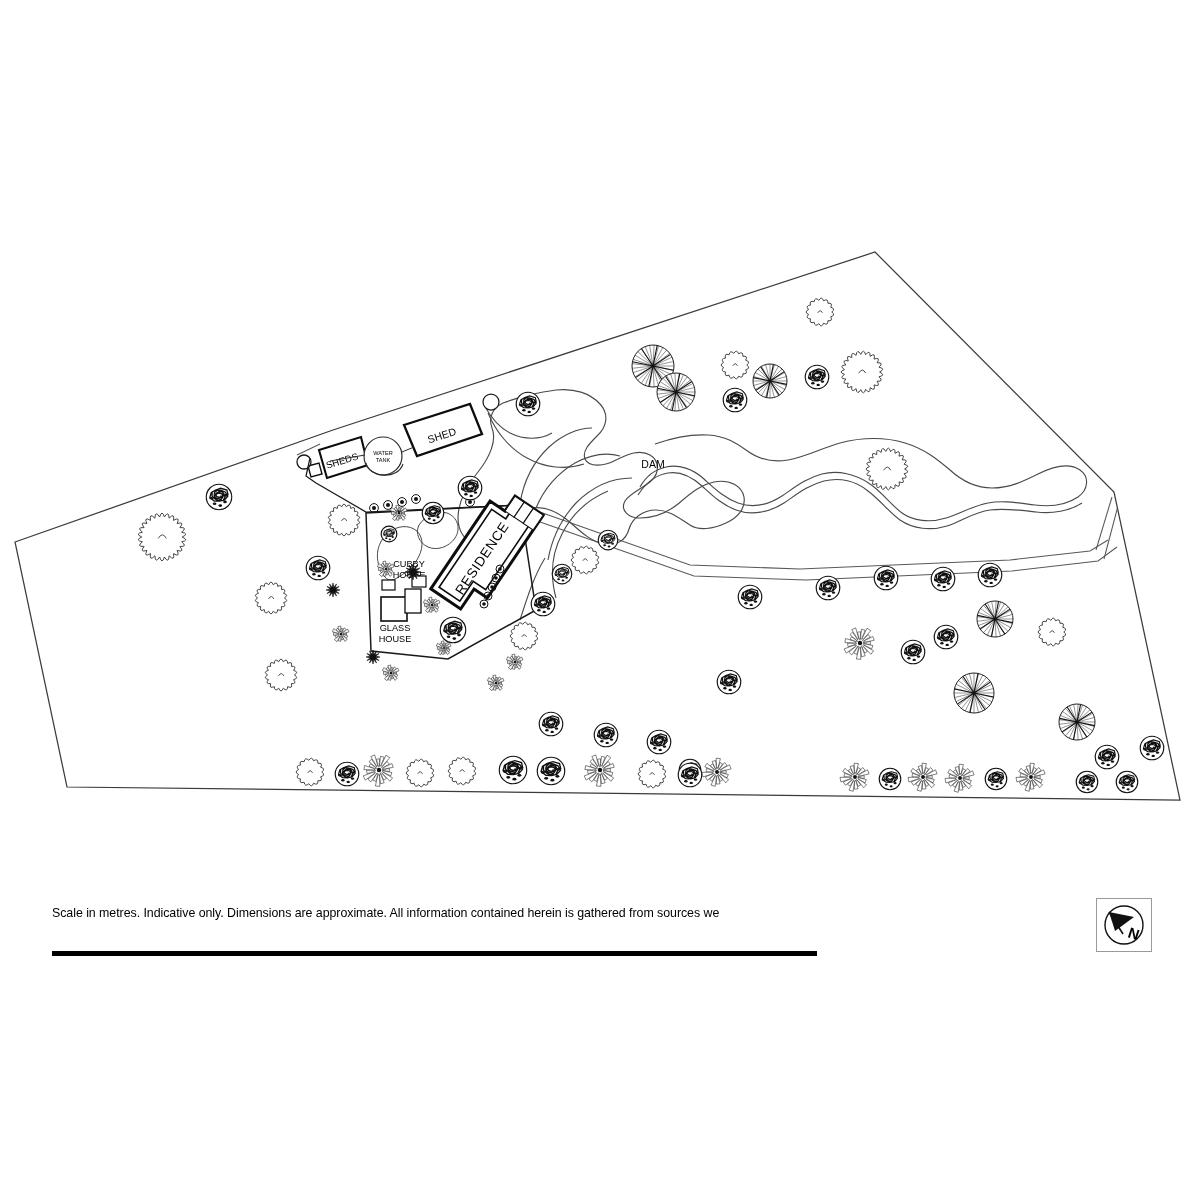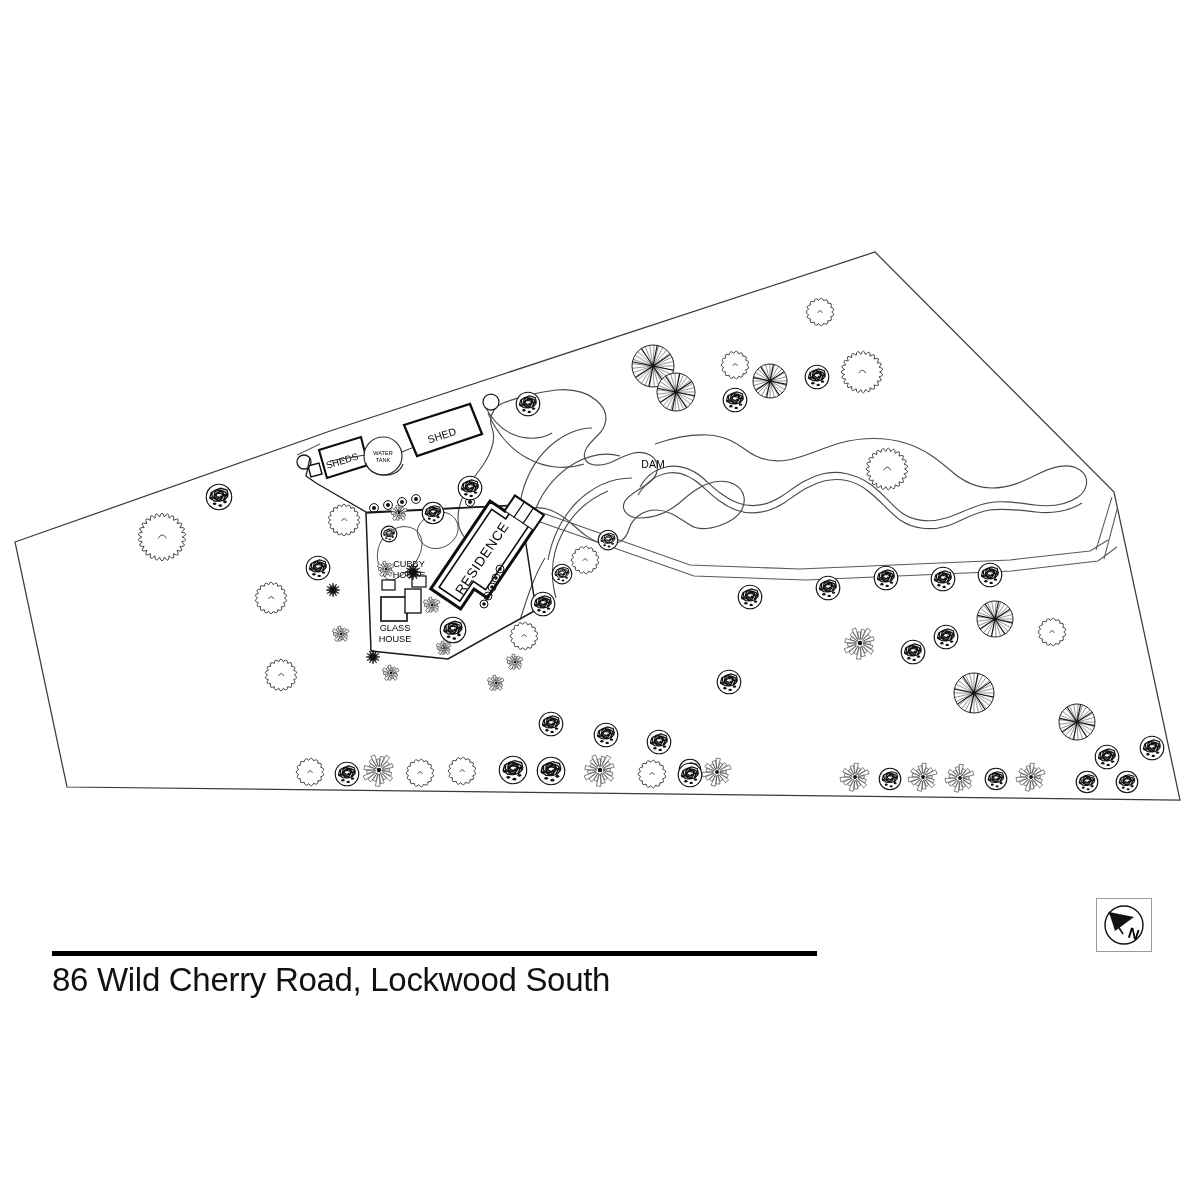--- a/index.html
+++ b/index.html
@@ -1161,23 +1161,23 @@
             <ellipse cx="5.1" cy="4.2" rx="1.54" ry="1.1" fill="#111"></ellipse>
             <ellipse cx="5.7" cy="-1.3" rx="1.54" ry="1.1" fill="#111"></ellipse>
             <ellipse cx="-6.4" cy="1.1" rx="1.54" ry="1.1" fill="#111"></ellipse>
           </g>
         </g>
     </g>
   </svg>
 
   <div id="footer">
     <div class="disclaimer">
+      <div>Scale in metres. Indicative only. Dimensions are approximate. All information contained herein is gathered from sources we</div>
     </div>
     <div class="rule"></div>
-    <div class="addr">86 Wild Cherry Road, Lockwood South</div>
   </div>
 
   <div class="northbox">
     <svg viewBox="0 0 54 52" width="54" height="52">
       <circle cx="27" cy="26" r="19" fill="#fff" stroke="#111" stroke-width="1.4"></circle>
       <path d="M12,13 L37,18 L18,32 Z" fill="#111"></path>
       <path d="M12,13 L26,35" stroke="#111" stroke-width="1.6" fill="none"></path>
       <text x="30" y="38" font-size="15" font-weight="bold" font-family="Liberation Sans, sans-serif" fill="#111" transform="rotate(18 30 38)">N</text>
     </svg>
   </div>

